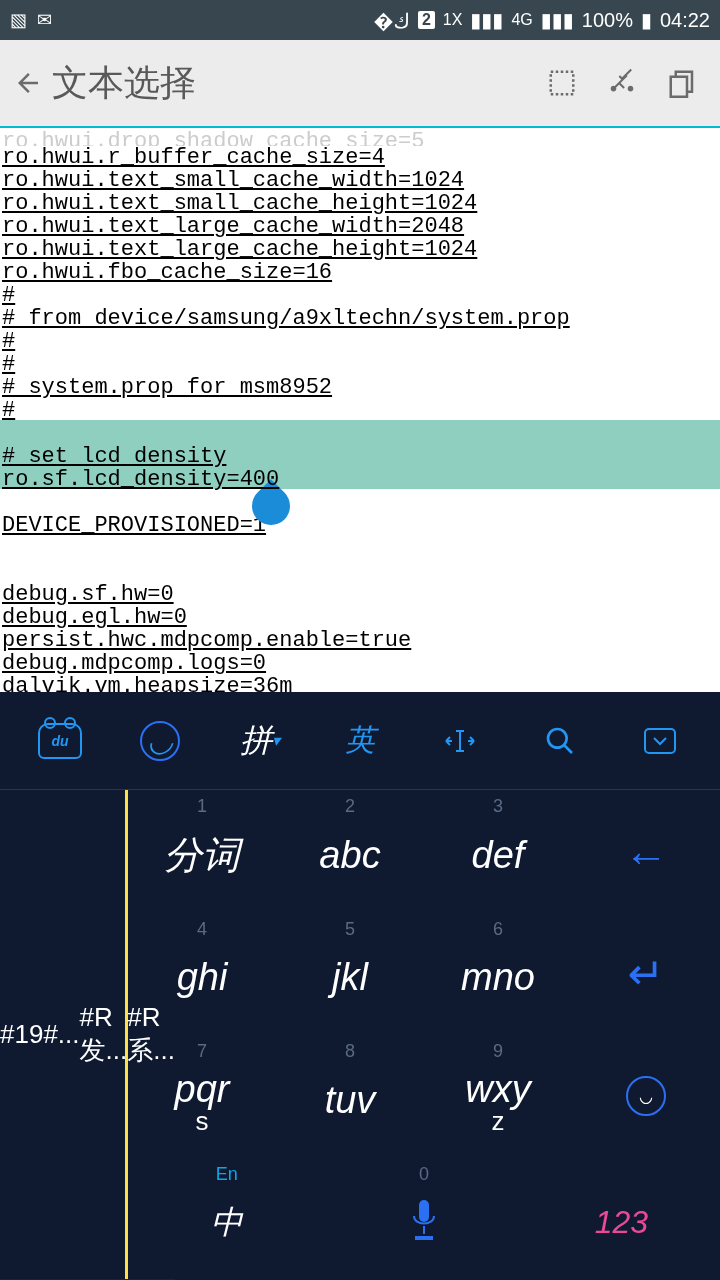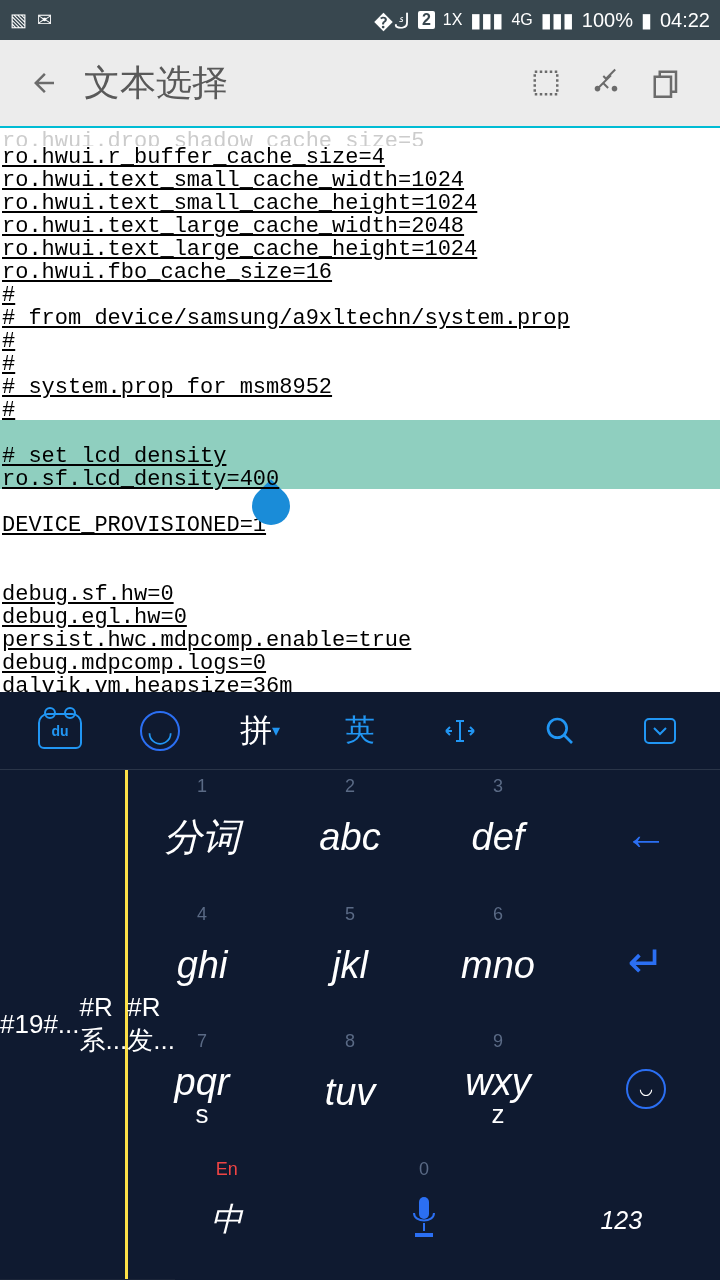--- a/index.html
+++ b/index.html
@@ -22,22 +22,22 @@
     font-size: 20px;
   }
   .status-left { display: flex; gap: 10px; align-items: center; }
   .status-right { display: flex; gap: 8px; align-items: center; font-size: 20px; }
   .status-icon { font-size: 18px; }
   .app-bar {
     height: 88px;
     background: #ececec;
     display: flex;
     align-items: center;
-    padding: 0 24px;
-    gap: 20px;
+    padding: 0 8px;
+    gap: 4px;
     border-bottom: 2px solid #00bcd4;
   }
   .back-btn {
     width: 40px; height: 40px;
     display: flex; align-items: center; justify-content: center;
     color: #6b6b6b;
     font-size: 32px;
   }
   .app-title { font-size: 36px; color: #595959; flex: 1; }
   .toolbar-icons { display: flex; gap: 24px; align-items: center; padding-right: 12px; }
@@ -71,26 +71,27 @@
   .keyboard {
     position: absolute;
     bottom: 0; left: 0; right: 0;
     height: 588px;
     background: #0f1a30;
     color: #fff;
     display: flex;
     flex-direction: column;
   }
   .kb-top {
-    height: 78px;
+    height: 98px;
     display: flex;
     align-items: center;
     justify-content: space-around;
     padding: 0 10px;
     border-bottom: 1px solid #2a3548;
+    font-style: italic;
   }
   .kb-top-item {
     color: #2196f3;
     font-size: 30px;
     display: flex; align-items: center; justify-content: center;
     width: 80px;
   }
   .kb-top-item.han { color: #fff; font-size: 32px; }
   .kb-main {
     flex: 1;
@@ -232,22 +233,22 @@
     <div class="kb-top-item">
       <svg width="36" height="30" viewBox="0 0 36 30">
           <rect x="3" y="3" width="30" height="24" rx="4" fill="none" stroke="#2196f3" stroke-width="2"></rect>
           <path d="M12 12 L18 18 L24 12" fill="none" stroke="#2196f3" stroke-width="2"></path>
         </svg>
     </div>
   </div>
   <div class="kb-main">
     <div class="kb-side" id="kbSide">
         <div class="kb-side-item">#19#...</div>
+        <div class="kb-side-item">#R发...</div>
         <div class="kb-side-item">#R系...</div>
-        <div class="kb-side-item">#R发...</div>
       </div>
     <div class="kb-grid" id="kbGrid">
         <div class="kb-row">
           <div class="kb-key">
             <span class="num">1</span>
             <span class="main ">分词</span>
           </div>
           <div class="kb-key">
             <span class="num">2</span>
             <span class="main ">abc</span>
@@ -291,31 +292,31 @@
             <span class="num">9</span>
             <span class="main ">wxy</span>
             <span class="sub">z</span>
           </div>
           <div class="kb-key">
             <div class="emoji-circle" style="border-color:#2b6ff3">◡</div>
           </div>
         </div>
         <div class="kb-row">
           <div class="kb-key">
-            <span class="num" style="color:#ef4444">En</span>
+            <span class="num" style="color:#0ea5e9">En</span>
             <span class="main " style="font-size:32px;color:#fff">中</span>
           </div>
           <div class="kb-key">
             <span class="num">0</span>
             <svg width="30" height="42" viewBox="0 0 30 42">
               <rect x="10" y="2" width="10" height="22" rx="5" fill="#2b6ff3"></rect>
               <path d="M5 18 C5 28 25 28 25 18" stroke="#2b6ff3" stroke-width="2" fill="none"></path>
               <line x1="15" y1="28" x2="15" y2="36" stroke="#2b6ff3" stroke-width="2"></line>
               <line x1="6" y1="40" x2="24" y2="40" stroke="#2b6ff3" stroke-width="4"></line>
             </svg>
           </div>
           <div class="kb-key blue">
-            <span class="main blue" style="font-size:25px;color:#ffffff">123</span>
+            <span class="main blue" style="font-size:32px;color:#ec4899">123</span>
           </div>
         </div>
       </div>
   </div>
 </div>
 
 </body></html>

